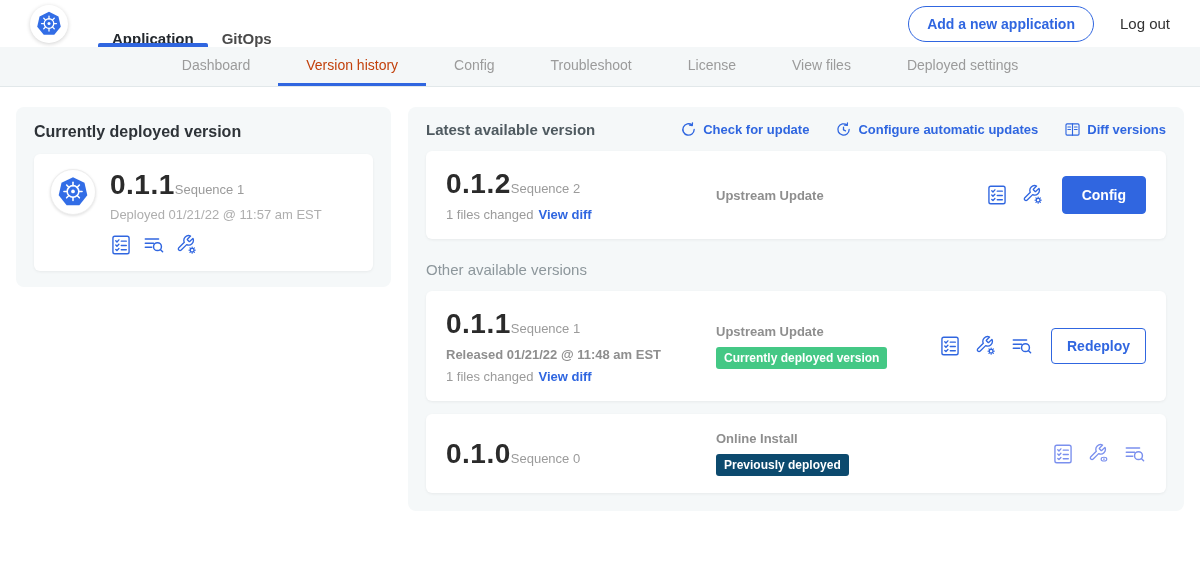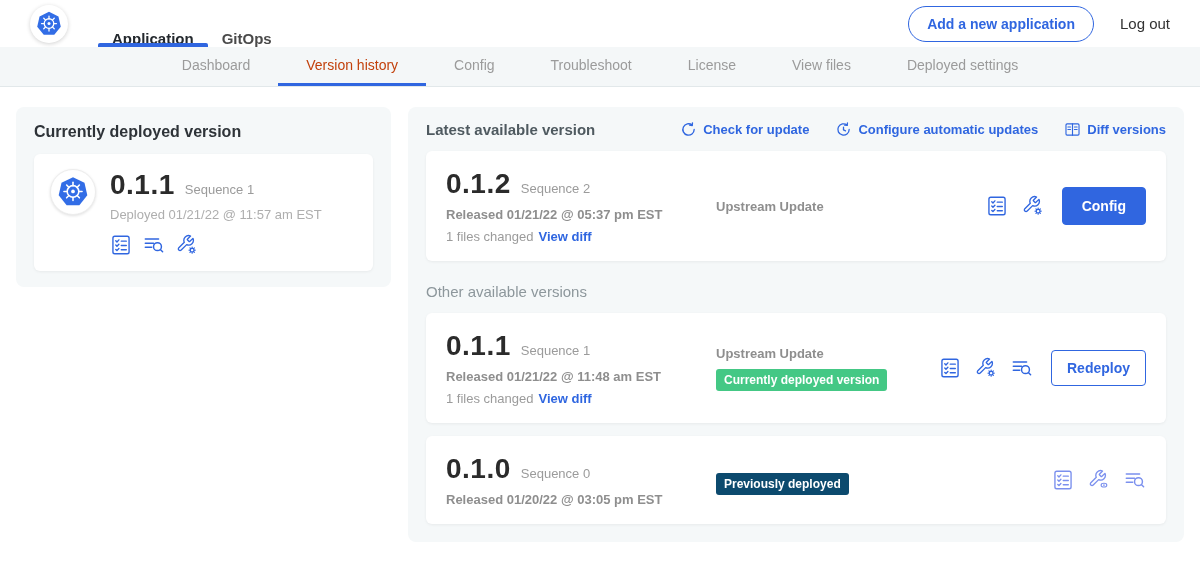--- a/index.html
+++ b/index.html
@@ -35,21 +35,21 @@
 
   
   .deployed-panel { width:375px; padding:16px 18px 16px; flex-shrink:0; }
   .deployed-title { font-size:16px; font-weight:bold; color:#2e3338; }
   .deployed-card { margin-top:13px; background:#fff; border-radius:6px; padding:15px 16px;
                    box-shadow:0 1px 3px rgba(0,0,0,.06); display:flex; gap:14px; }
   .app-logo-circle { width:46px; height:46px; border-radius:50%; background:#fff; flex-shrink:0;
                      border:1px solid #ededed; box-shadow:0 1px 3px rgba(0,0,0,.12);
                      display:flex; align-items:center; justify-content:center; }
   .app-logo-circle svg { width:34px; height:34px; }
-  .version-row { display:flex; align-items:baseline; gap:10px; }
+  .version-row { display:flex; align-items:baseline; }
   .version-num { font-size:28px; font-weight:bold; color:#2b2b2b; letter-spacing:.5px; }
   .version-seq { font-size:13px; color:#9b9b9b; }
   .deployed-at { margin-top:6px; font-size:13px; color:#aeaeae; }
   .icon-row { margin-top:12px; display:flex; align-items:center; gap:11px; }
   .icon { width:22px; height:22px; color:#3066e0; display:inline-block; cursor:pointer; }
   .icon svg { width:100%; height:100%; display:block; }
   .icon.dim { color:#7b90ee; }
 
   
   .versions-panel { flex:1; padding:14px 18px 18px; }
@@ -272,21 +272,20 @@
         </div>
       </div>
     </div>
 
     <div class="version-card">
       <div class="v-left">
         <div class="version-row">
           <span class="version-num">0.1.2</span>
           <span class="version-seq">Sequence 2</span>
         </div>
-        <div class="released">Released 01/21/22 @ 05:37 pm EST</div>
         <div class="files-row">
           <span>1 files changed</span><span class="view-diff">View diff</span>
         </div>
       </div>
       <div class="v-mid">
         <div class="source-label">Upstream Update</div>
       </div>
       <div class="v-right">
         <span class="icon">
             <svg>
@@ -338,23 +337,23 @@
         <button class="btn btn-outline">Redeploy</button>
       </div>
     </div>
 
     <div class="version-card">
       <div class="v-left">
         <div class="version-row">
           <span class="version-num">0.1.0</span>
           <span class="version-seq">Sequence 0</span>
         </div>
-        <div class="released">Released 01/20/22 @ 03:05 pm EST</div>
       </div>
       <div class="v-mid">
+        <div class="source-label">Online Install</div>
         <span class="badge gray">Previously deployed</span>
       </div>
       <div class="v-right">
         <span class="icon dim">
             <svg>
               <use href="#sym-checklist"></use>
             </svg>
           </span>
         <span class="icon dim">
             <svg>

